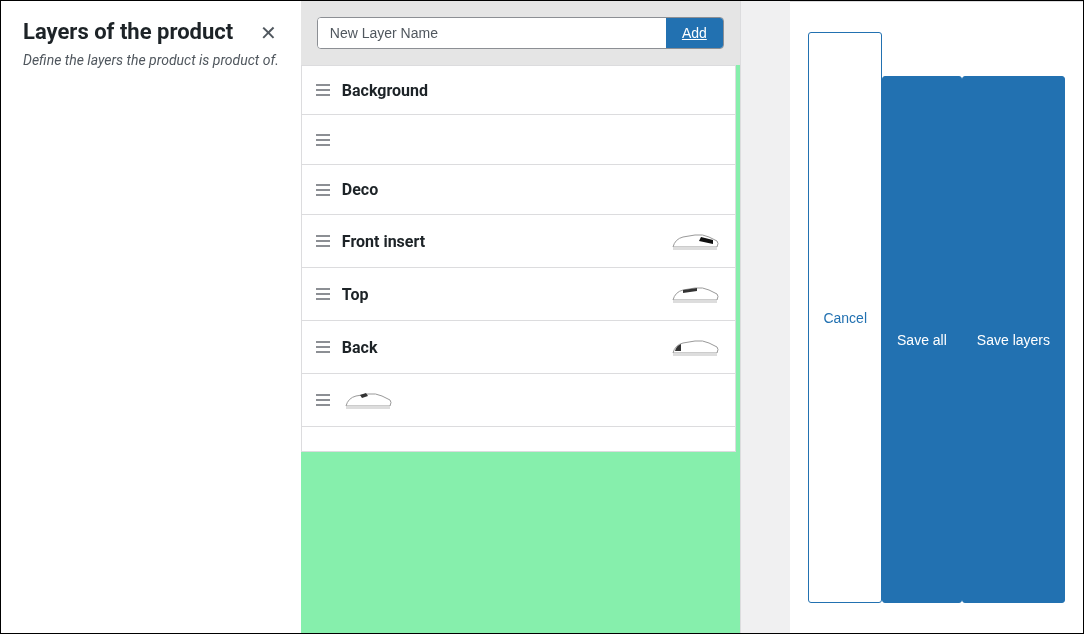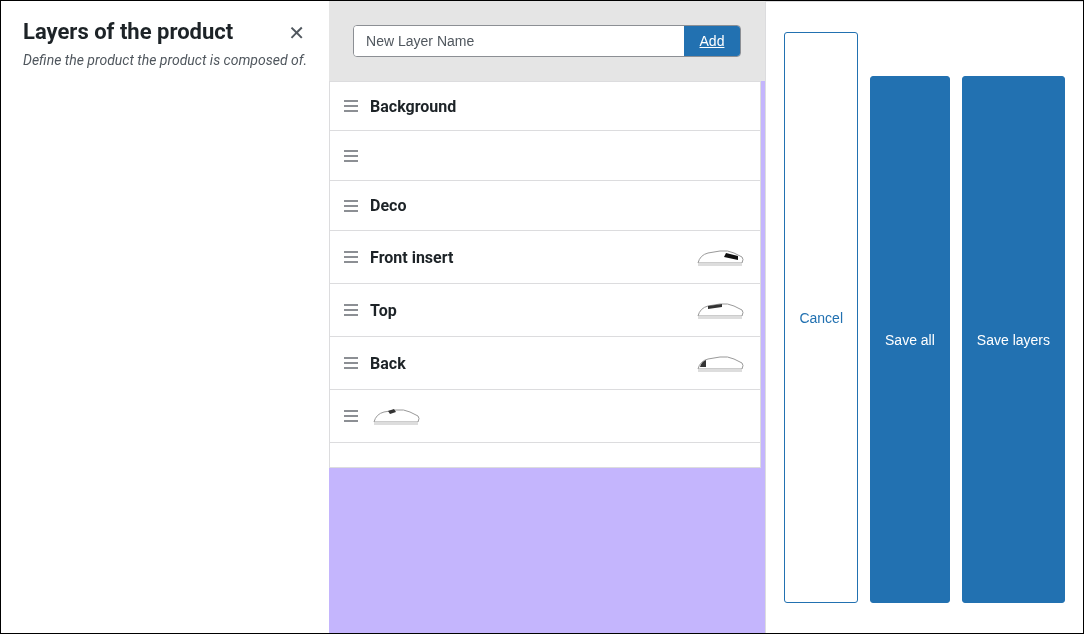--- a/index.html
+++ b/index.html
@@ -86,21 +86,21 @@
       overflow: hidden;
     }
     .left-panel {
       width: 440px;
       background: #f0f0f1;
       display: flex;
       flex-direction: column;
       border-right: 1px solid #dcdcde;
     }
     .add-layer-bar {
-      padding: 24px;
+      padding: 16px;
       background: #e5e5e5;
     }
     .input-group {
       display: flex;
       border: 1px solid #8c8f94;
       border-radius: 4px;
       overflow: hidden;
       background: #fff;
     }
     .input-group input {
@@ -120,21 +120,21 @@
       border: none;
       padding: 0 16px;
       font-size: 14px;
       font-weight: 500;
       cursor: pointer;
       text-decoration: underline;
     }
     .layers-list {
       flex: 1;
       overflow-y: scroll;
-      background: #c4b5fd;
+      background: #86efac;
       padding: 0 4px 0 0;
     }
     .layers-list::-webkit-scrollbar {
       width: 10px;
     }
     .layers-list::-webkit-scrollbar-thumb {
       background: #c3c4c7;
       border-radius: 5px;
     }
     .layers-list::-webkit-scrollbar-track {
@@ -181,21 +181,21 @@
     .right-panel {
       flex: 1;
       background: #f0f0f1;
     }
     .footer {
       padding: 30px 18px;
       background: #fff;
       border-top: 1px solid #dcdcde;
       display: flex;
       justify-content: flex-end;
-      gap: 12px;
+      gap: 0;
     }
     .btn {
       padding: 7px 14px;
       border-radius: 3px;
       font-size: 14px;
       cursor: pointer;
       border: 1px solid #2271b1;
     }
     .btn-secondary {
       background: #fff;
@@ -210,21 +210,21 @@
     .shoe svg { width: 52px; height: 28px; }
   </style>
 </head>
 <body>
 
 <div class="layout">
 
   <main class="main">
     <div class="header">
       <h1>Layers of the product</h1>
-      <div class="subtitle">Define the product the product is composed of.</div>
+      <div class="subtitle">Define the layers the product is product of.</div>
       <button class="close-btn">
         <span>✕</span>
       </button>
     </div>
 
     <div class="content-area">
       <div class="left-panel">
         <div class="add-layer-bar">
           <div class="input-group">
             <input type="text" placeholder="New Layer Name" style="">

